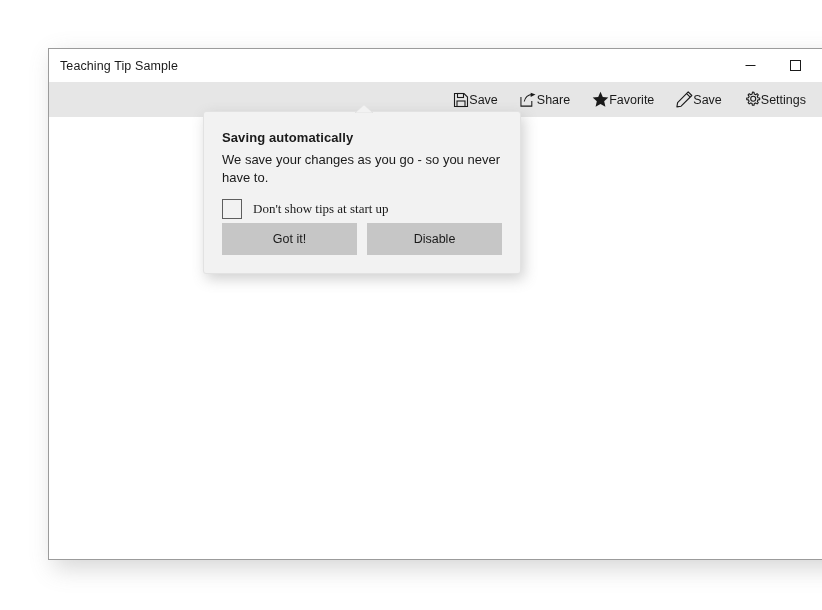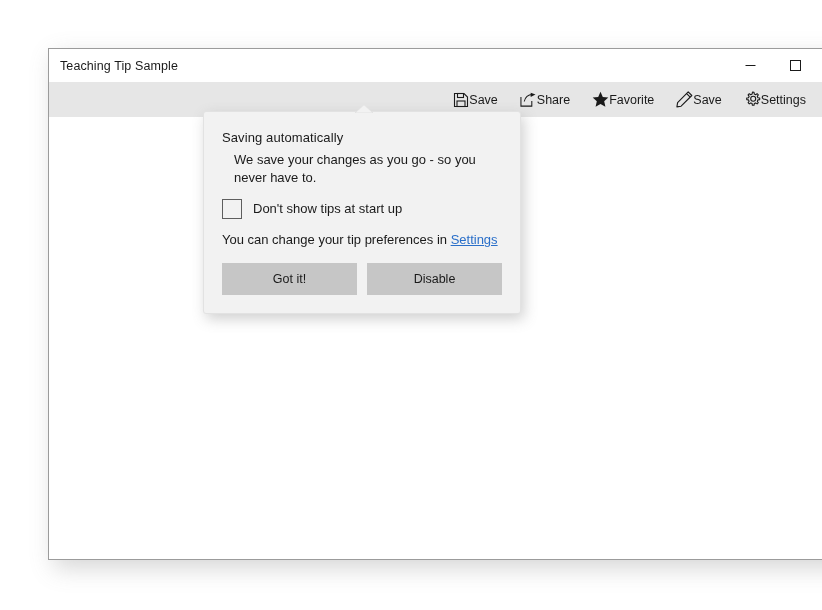--- a/index.html
+++ b/index.html
@@ -146,37 +146,38 @@
     height: 9px;
     overflow: hidden;
   }
   .tip-tail svg { display: block; }
 
   .tip-body {
     padding: 18px 18px 0 18px;
   }
   .tip-title {
     font-size: 13px;
-    font-weight: normal;
+    font-weight: bold;
     color: #1a1a1a;
     margin: 0 0 6px 0;
     letter-spacing: 0.1px;
   }
   .tip-subtitle {
     font-size: 13px;
     color: #1a1a1a;
     line-height: 1.38;
-    margin: 0 0 12px 12px;
+    margin: 0 0 12px 0;
   }
 
   .tip-checkbox-row {
     display: flex;
     align-items: center;
     gap: 11px;
-    margin-bottom: 13px;
+    margin-bottom: 4px;
+    font-family: Liberation Serif, serif;
   }
   .checkbox-box {
     width: 20px;
     height: 20px;
     border: 1px solid #5e5e5e;
     background: #f2f2f2;
     box-sizing: border-box;
     flex: 0 0 auto;
   }
   .checkbox-label {
@@ -318,23 +319,20 @@
 
       <div class="tip-body">
         <div class="tip-title">Saving automatically</div>
         <div class="tip-subtitle">We save your changes as you go - so you never have to.</div>
 
         <div class="tip-checkbox-row">
           <span class="checkbox-box"></span>
           <span class="checkbox-label">Don't show tips at start up</span>
         </div>
 
-        <div class="tip-pref-line">
-          <span>You can change your tip preferences in </span><a class="tip-link" href="#">Settings</a>
-        </div>
       </div>
 
       <div class="tip-actions">
         <button class="tip-button">Got it!</button>
         <button class="tip-button">Disable</button>
       </div>
 
     </div>
 
   </div>

